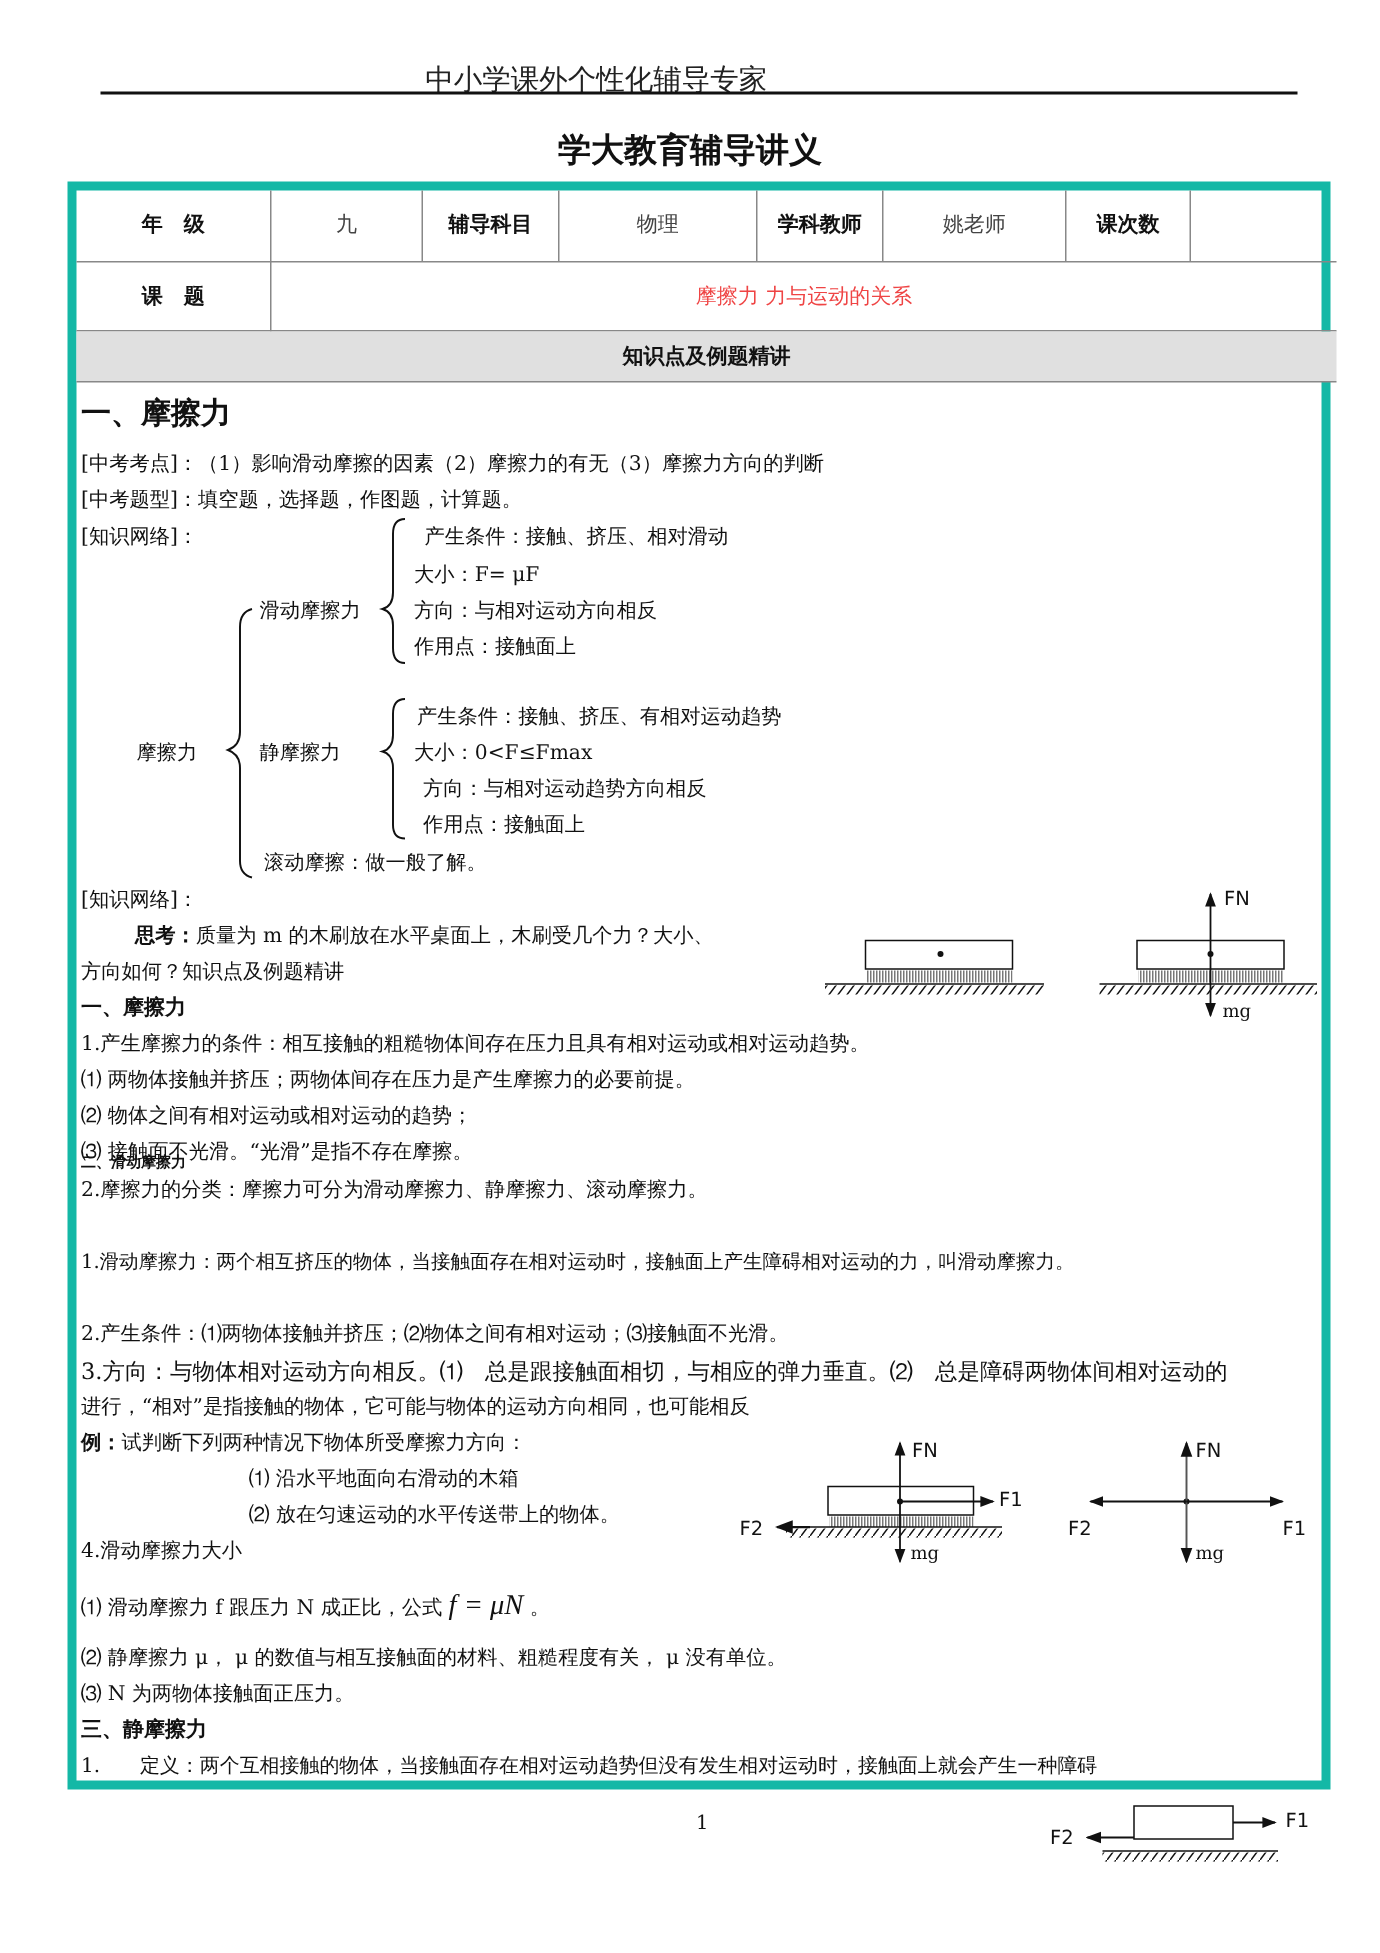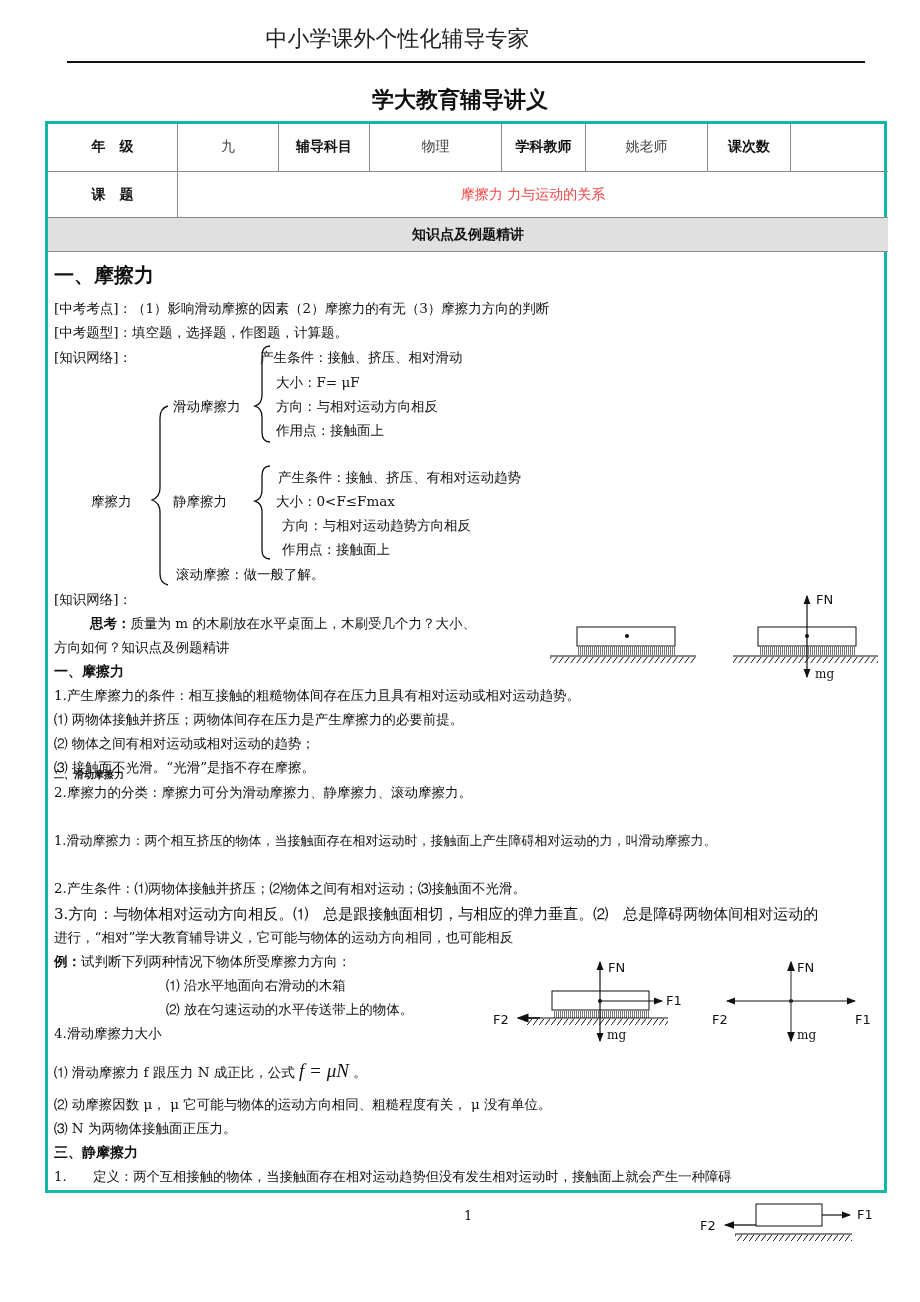--- a/index.html
+++ b/index.html
@@ -1,22 +1,22 @@
 <!DOCTYPE html>
 <html><head>
 <meta charset="utf-8">
 <style>
   * { box-sizing: border-box; margin: 0; padding: 0; }
   html, body { width: 920px; height: 1302px; background: #fff; overflow: hidden; }
   body { position: relative; font-family: "DejaVu Serif", "Liberation Serif", serif; color: #111; font-size: 14px; }
   .abs { position: absolute; white-space: nowrap; }
-  .hdr-text { left: 0; width: 795px; top: 24px; text-align: center; font-size: 22px; font-family: "DejaVu Sans", sans-serif; color: #222; }
+  .hdr-text { left: 0; width: 795px; top: 40px; text-align: center; font-size: 19px; font-family: "DejaVu Sans", sans-serif; color: #222; }
   .hdr-line { left: 67px; top: 61px; width: 798px; height: 2px; background: #111; }
   .doc-title { left: 0; width: 920px; top: 85px; text-align: center; font-size: 22px; font-weight: bold; font-family: "DejaVu Sans", sans-serif; }
-  .tbl { left: 45px; top: 121px; width: 842px; height: 1072px; border: 3px solid #14b8a6; }
+  .tbl { left: 45px; top: 121px; width: 842px; height: 1072px; border: 6px solid #14b8a6; }
   .row-line { position: absolute; left: 0; width: 840px; height: 1px; background: #888; }
   .col-line { position: absolute; width: 1px; background: #888; }
   .cell { position: absolute; text-align: center; font-family: "DejaVu Sans", sans-serif; font-size: 14px; }
   .cell.b { font-weight: bold; }
   .banner { position: absolute; left: 0; top: 94px; width: 840px; height: 33px; background: #e0e0e0; }
   .t { font-size: 13.5px; }
   .sans { font-family: "DejaVu Sans", sans-serif; }
   .bold { font-weight: bold; }
 </style>
 </head>
@@ -61,21 +61,21 @@
 <div class="abs t" style="left:54px;top:324px">[中考题型]：填空题，选择题，作图题，计算题。</div>
 <div class="abs t" style="left:54px;top:349px">[知识网络]：</div>
 
 <svg class="abs" style="left:0;top:0" width="920" height="1302">
   <path d="M270 346 Q262 346 262 356 L262 395 Q262 404 255 406 Q262 408 262 417 L262 432 Q262 442 270 442" fill="none" stroke="#111" stroke-width="1.3"></path>
   <path d="M270 466 Q262 466 262 476 L262 490 Q262 499 255 501 Q262 503 262 512 L262 550 Q262 559 270 559" fill="none" stroke="#111" stroke-width="1.3"></path>
   <path d="M168 406 Q160 408 160 418 L160 488 Q160 497 152 500 Q160 503 160 512 L160 574 Q160 583 168 585" fill="none" stroke="#111" stroke-width="1.3"></path>
 </svg>
 <div class="abs t" style="left:91px;top:493px">摩擦力</div>
 <div class="abs t" style="left:173px;top:398px">滑动摩擦力</div>
-<div class="abs t" style="left:260px;top:349px">产生条件：接触、挤压、相对滑动</div>
+<div class="abs t" style="left:283px;top:349px">产生条件：接触、挤压、相对滑动</div>
 <div class="abs t" style="left:276px;top:374px">大小：F= μF</div>
 <div class="abs t" style="left:276px;top:398px">方向：与相对运动方向相反</div>
 <div class="abs t" style="left:276px;top:422px">作用点：接触面上</div>
 <div class="abs t" style="left:173px;top:493px">静摩擦力</div>
 <div class="abs t" style="left:278px;top:469px">产生条件：接触、挤压、有相对运动趋势</div>
 <div class="abs t" style="left:276px;top:493px">大小：0&lt;F≤Fmax</div>
 <div class="abs t" style="left:282px;top:517px">方向：与相对运动趋势方向相反</div>
 <div class="abs t" style="left:282px;top:541px">作用点：接触面上</div>
 <div class="abs t" style="left:176px;top:566px">滚动摩擦：做一般了解。</div>
 
@@ -87,27 +87,27 @@
 <div class="abs t" style="left:54px;top:687px">1.产生摩擦力的条件：相互接触的粗糙物体间存在压力且具有相对运动或相对运动趋势。</div>
 <div class="abs t" style="left:54px;top:711px">⑴ 两物体接触并挤压；两物体间存在压力是产生摩擦力的必要前提。</div>
 <div class="abs t" style="left:54px;top:735px">⑵ 物体之间有相对运动或相对运动的趋势；</div>
 <div class="abs t" style="left:54px;top:759px">⑶ 接触面不光滑。“光滑”是指不存在摩擦。</div>
 <div class="abs t" style="left:54px;top:784px">2.摩擦力的分类：摩擦力可分为滑动摩擦力、静摩擦力、滚动摩擦力。</div>
 
 <div class="abs sans bold" style="left:54px;top:768px;font-size:10px">二、滑动摩擦力</div>
 <div class="abs t" style="left:54px;top:832px;font-size:13px">1.滑动摩擦力：两个相互挤压的物体，当接触面存在相对运动时，接触面上产生障碍相对运动的力，叫滑动摩擦力。</div>
 <div class="abs t" style="left:54px;top:880px">2.产生条件：⑴两物体接触并挤压；⑵物体之间有相对运动；⑶接触面不光滑。</div>
 <div class="abs t" style="left:54px;top:905px;font-size:15px">3.方向：与物体相对运动方向相反。⑴　总是跟接触面相切，与相应的弹力垂直。⑵　总是障碍两物体间相对运动的</div>
-<div class="abs t" style="left:54px;top:929px">进行，“相对”学大教育辅导讲义，它可能与物体的运动方向相同，也可能相反</div>
+<div class="abs t" style="left:54px;top:929px">进行，“相对”是指接触的物体，它可能与物体的运动方向相同，也可能相反</div>
 <div class="abs t" style="left:54px;top:953px"><span class="bold sans">例：</span><span>试判断下列两种情况下物体所受摩擦力方向：</span></div>
 <div class="abs t" style="left:166px;top:977px">⑴ 沿水平地面向右滑动的木箱</div>
 <div class="abs t" style="left:166px;top:1001px">⑵ 放在匀速运动的水平传送带上的物体。</div>
 <div class="abs t" style="left:54px;top:1025px">4.滑动摩擦力大小</div>
 <div class="abs t" style="left:54px;top:1060px"><span>⑴ 滑动摩擦力 f 跟压力 N 成正比，公式</span> <span style="font-style:italic;font-size:19px;font-family:'Liberation Serif',serif">f = μN</span> <span>。</span></div>
-<div class="abs t" style="left:54px;top:1096px">⑵ 动摩擦因数 μ， μ 它可能与物体的运动方向相同、粗糙程度有关， μ 没有单位。</div>
+<div class="abs t" style="left:54px;top:1096px">⑵ 静摩擦力 μ， μ 的数值与相互接触面的材料、粗糙程度有关， μ 没有单位。</div>
 <div class="abs t" style="left:54px;top:1120px">⑶ N 为两物体接触面正压力。</div>
 
 <div class="abs sans bold" style="left:54px;top:1144px;font-size:14px">三、静摩擦力</div>
 <div class="abs t" style="left:54px;top:1168px;font-size:13.3px">1.　　定义：两个互相接触的物体，当接触面存在相对运动趋势但没有发生相对运动时，接触面上就会产生一种障碍</div>
 
 <div class="abs" style="left:464px;top:1208px;font-size:13px">1</div>
 
 <svg class="abs" style="left:0;top:0;pointer-events:none" width="920" height="1302">
   <defs>
     <marker id="ah" markerWidth="8" markerHeight="8" refX="7" refY="4" orient="auto">

